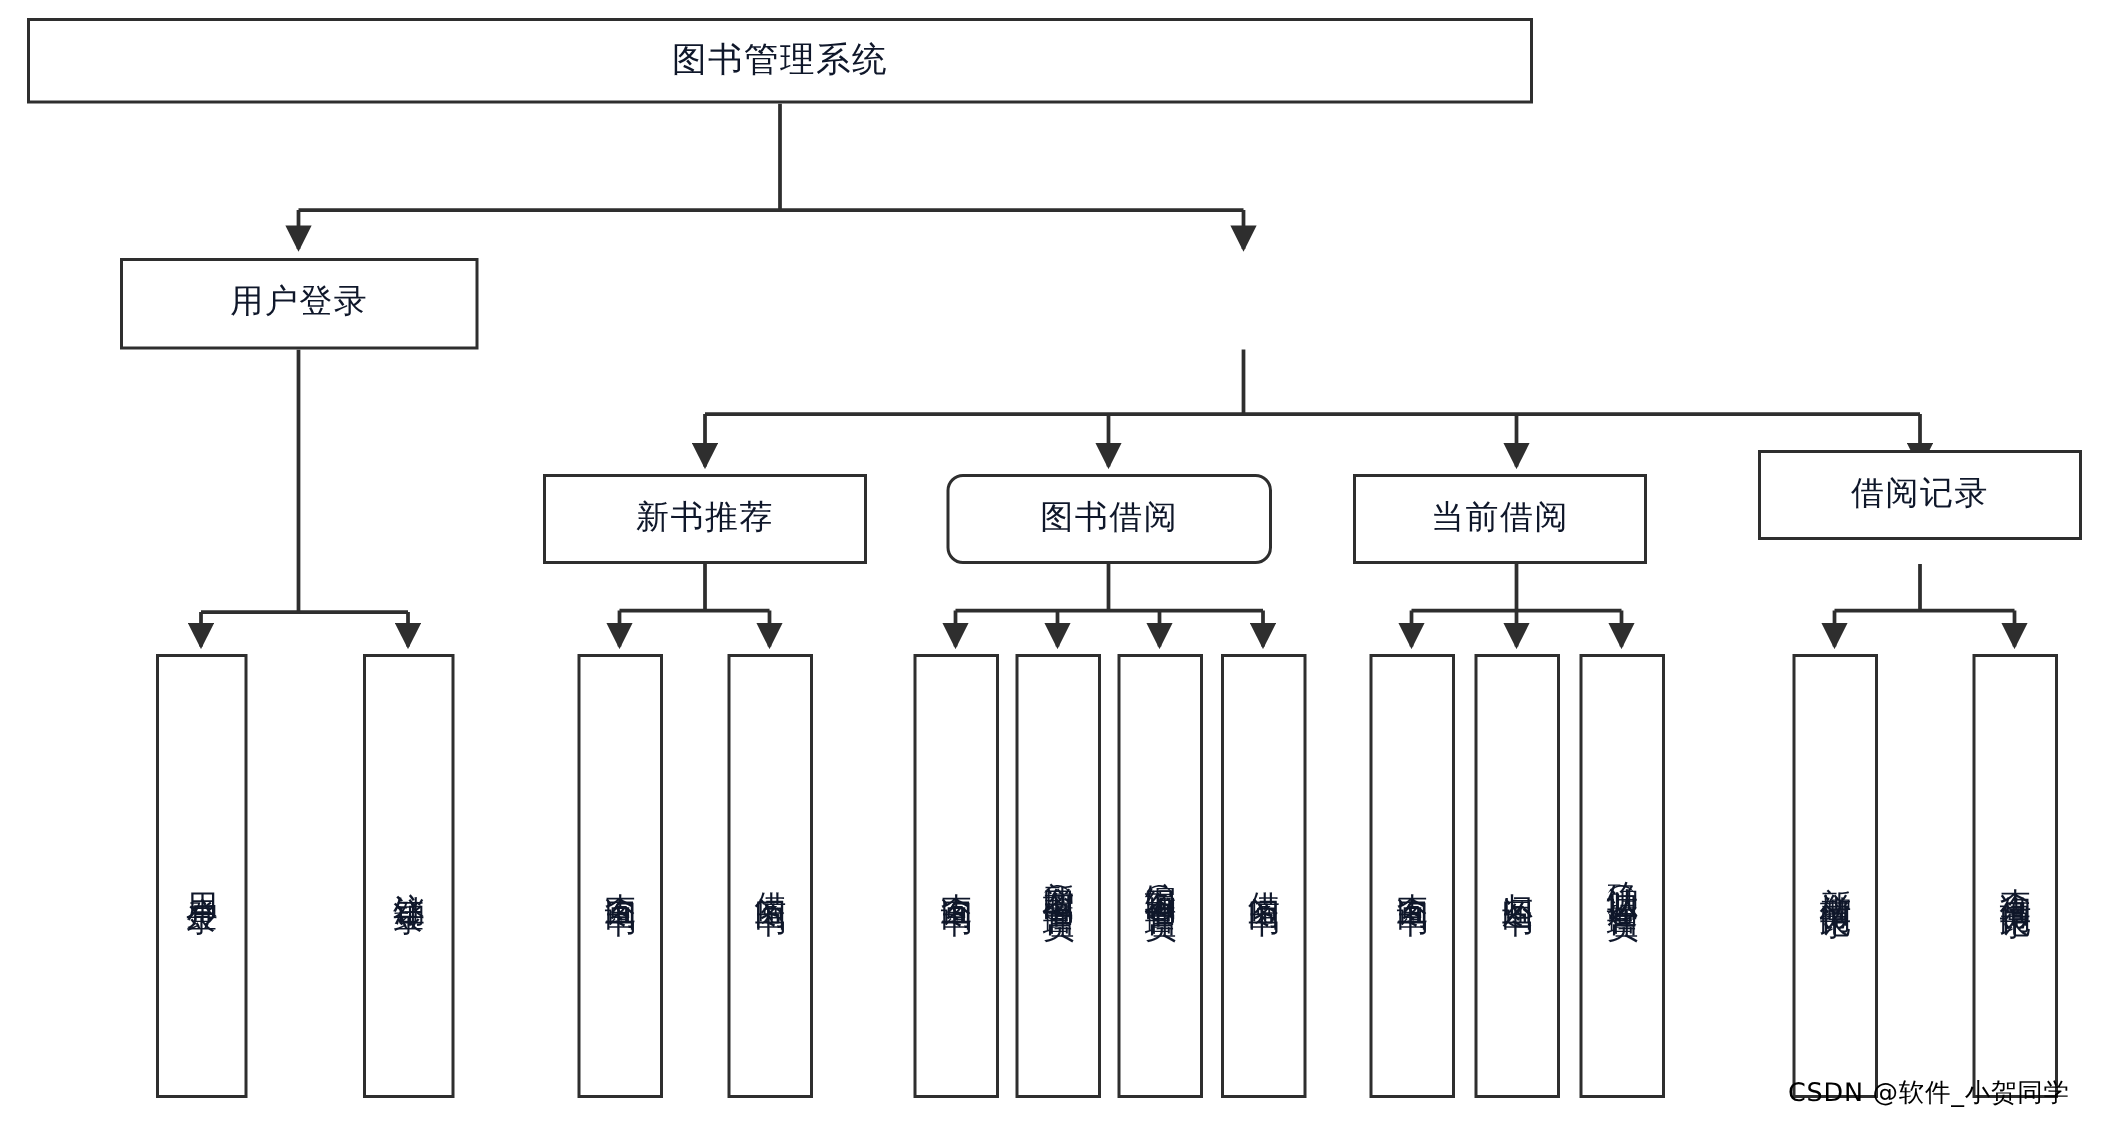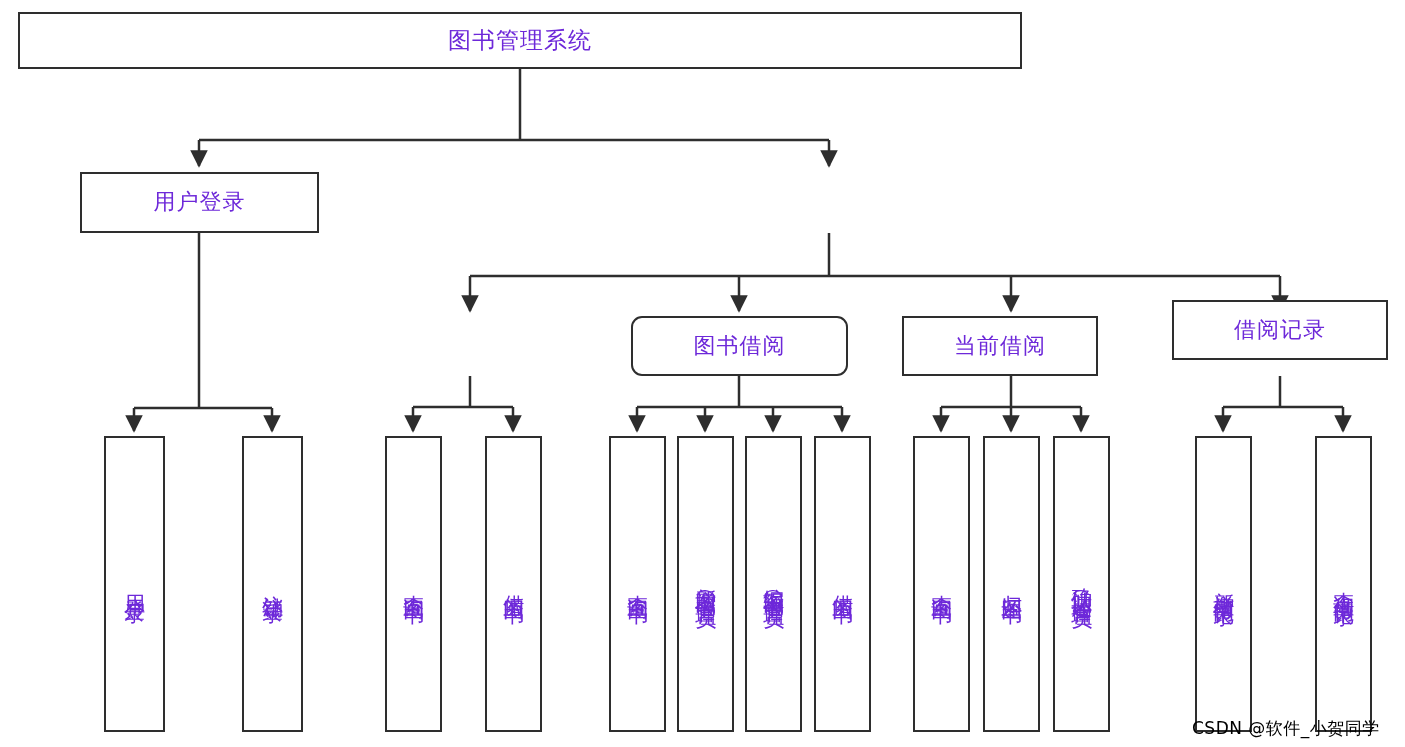--- a/index.html
+++ b/index.html
@@ -27,21 +27,21 @@
     pointer-events: none;
   }
   .node {
     position: absolute;
     box-sizing: border-box;
     border: 2px solid #2e2e2e;
     background: #ffffff;
     display: flex;
     align-items: center;
     justify-content: center;
-    color: #6d28d9;
+    color: #0f172a;
   }
   .node.horiz {
     font-size: 22px;
     letter-spacing: 1px;
     line-height: 1.2;
   }
   .node.root {
     font-size: 23px;
   }
   .node.vert {
@@ -123,20 +123,23 @@
   </svg>
 
   <div class="node horiz root" style="left:18px; top:12px; width:1004px; height:57px;">
     <span>图书管理系统</span>
   </div>
 
   <div class="node horiz" style="left:80px; top:172px; width:239px; height:61px;">
     <span>用户登录</span>
   </div>
 
+  <div class="node horiz" style="left:362px; top:316px; width:216px; height:60px;">
+    <span>新书推荐</span>
+  </div>
   <div class="node horiz" style="left:631px; top:316px; width:217px; height:60px;border-radius:11px;">
     <span>图书借阅</span>
   </div>
   <div class="node horiz" style="left:902px; top:316px; width:196px; height:60px;">
     <span>当前借阅</span>
   </div>
   <div class="node horiz" style="left:1172px; top:300px; width:216px; height:60px;">
     <span>借阅记录</span>
   </div>
 

